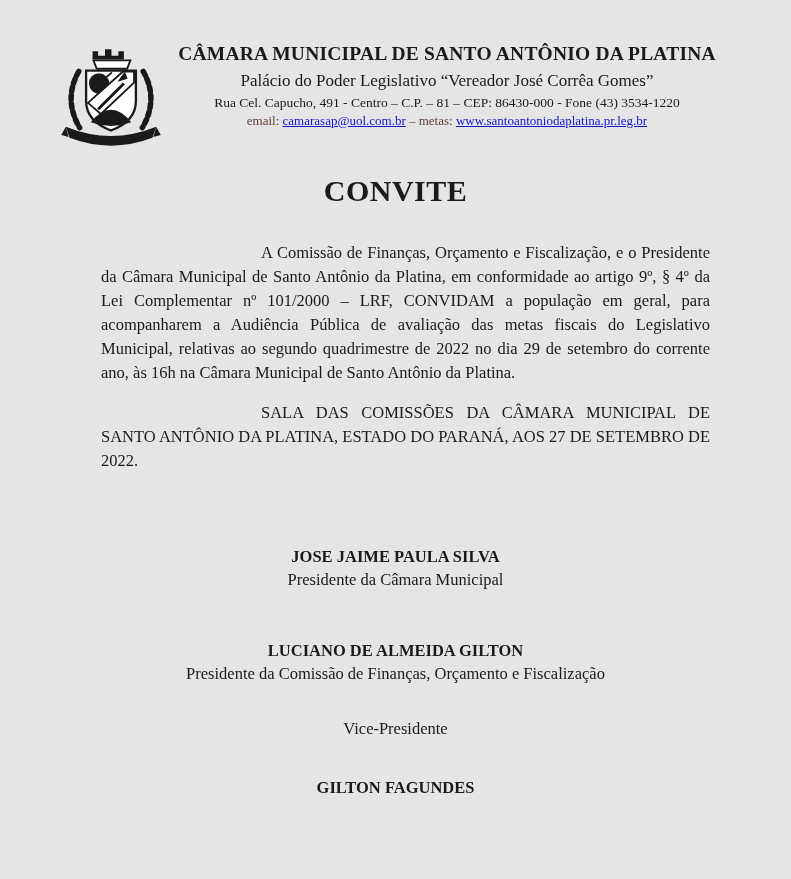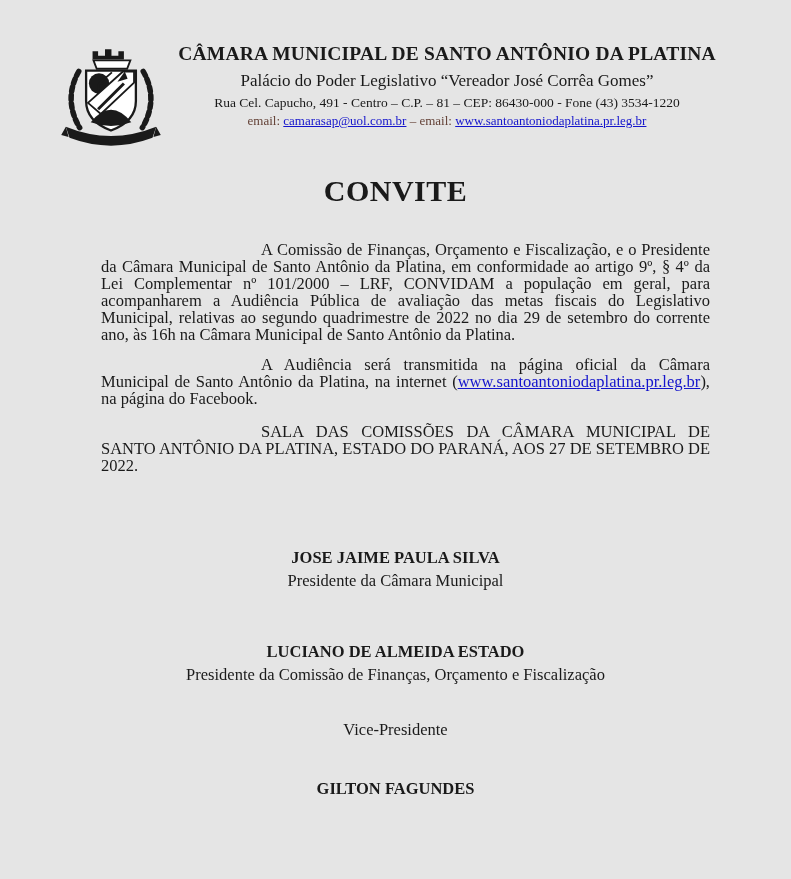--- a/index.html
+++ b/index.html
@@ -30,21 +30,21 @@
   .org-contact { font-size:13px; margin-top:2px; color:#634136; }
   .org-contact a { color:#1414cc; text-decoration:underline; }
 
   
   .doc-title {
     text-align:center; font-size:30px; font-weight:bold;
     margin-top:44px; letter-spacing:.5px;
   }
   .doc-body {
     padding:0 81px 0 101px;
-    font-size:16.5px; line-height:17px;
+    font-size:16.5px; line-height:24px;
     text-align:justify;
   }
   .doc-body p { text-indent:160px; }
   .para-1 { margin-top:33px; }
   .para-2 { margin-top:13px; }
   .para-3 { margin-top:16px; }
   .doc-body a { color:#1414cc; text-decoration:underline; }
 
   
   .signature { text-align:center; font-size:16.5px; line-height:23px; }
@@ -81,39 +81,38 @@
       <path d="M43,87 Q65,60 87,87 Q65,95 43,87 Z" fill="#1a1a1a"></path>
 
       <path d="M16,92 Q65,112 114,92 L110,104 Q65,121 20,104 Z" fill="#1a1a1a"></path>
       <path d="M16,92 l-5,9 8,2 Z M114,92 l5,9 -8,2 Z" fill="#1a1a1a"></path>
     </svg>
 
     <div class="letterhead-text">
       <div class="org-title">CÂMARA MUNICIPAL DE SANTO ANTÔNIO DA PLATINA</div>
       <div class="org-subtitle">Palácio do Poder Legislativo “Vereador José Corrêa Gomes”</div>
       <div class="org-address">Rua Cel. Capucho, 491 - Centro – C.P. – 81 – CEP: 86430-000 - Fone (43) 3534-1220</div>
-      <div class="org-contact"><span>email: </span><a href="#">camarasap@uol.com.br</a><span> – email: </span><a href="#">www.santoantoniodaplatina.pr.leg.br</a></div>
+      <div class="org-contact"><span>email: </span><a href="#">camarasap@uol.com.br</a><span> – metas: </span><a href="#">www.santoantoniodaplatina.pr.leg.br</a></div>
     </div>
   </header>
 
   <h1 class="doc-title">CONVITE</h1>
 
   <main class="doc-body">
     <p class="para-1">A Comissão de Finanças, Orçamento e Fiscalização, e o Presidente da Câmara Municipal de Santo Antônio da Platina, em conformidade ao artigo 9º, § 4º da Lei Complementar nº 101/2000 – LRF, CONVIDAM a população em geral, para acompanharem a Audiência Pública de avaliação das metas fiscais do Legislativo Municipal, relativas ao segundo quadrimestre de 2022 no dia 29 de setembro do corrente ano, às 16h na Câmara Municipal de Santo Antônio da Platina.</p>
-    <p class="para-2"><span>A Audiência será transmitida na página oficial da Câmara Municipal de Santo Antônio da Platina, na internet (</span><a href="#">www.santoantoniodaplatina.pr.leg.br</a><span>), na página do Facebook.</span></p>
     <p class="para-3">SALA DAS COMISSÕES DA CÂMARA MUNICIPAL DE SANTO ANTÔNIO DA PLATINA, ESTADO DO PARANÁ, AOS 27 DE SETEMBRO DE 2022.</p>
   </main>
 
   <section>
     <div class="signature sig-1">
       <div class="sig-name">JOSE JAIME PAULA SILVA</div>
       <div class="sig-role">Presidente da Câmara Municipal</div>
     </div>
     <div class="signature sig-2">
-      <div class="sig-name">LUCIANO DE ALMEIDA ESTADO</div>
+      <div class="sig-name">LUCIANO DE ALMEIDA GILTON</div>
       <div class="sig-role">Presidente da Comissão de Finanças, Orçamento e Fiscalização</div>
     </div>
     <div class="signature sig-3">
       <div class="sig-role">Vice-Presidente</div>
     </div>
     <div class="signature sig-4">
       <div class="sig-name">GILTON FAGUNDES</div>
 
     </div>
   </section>

